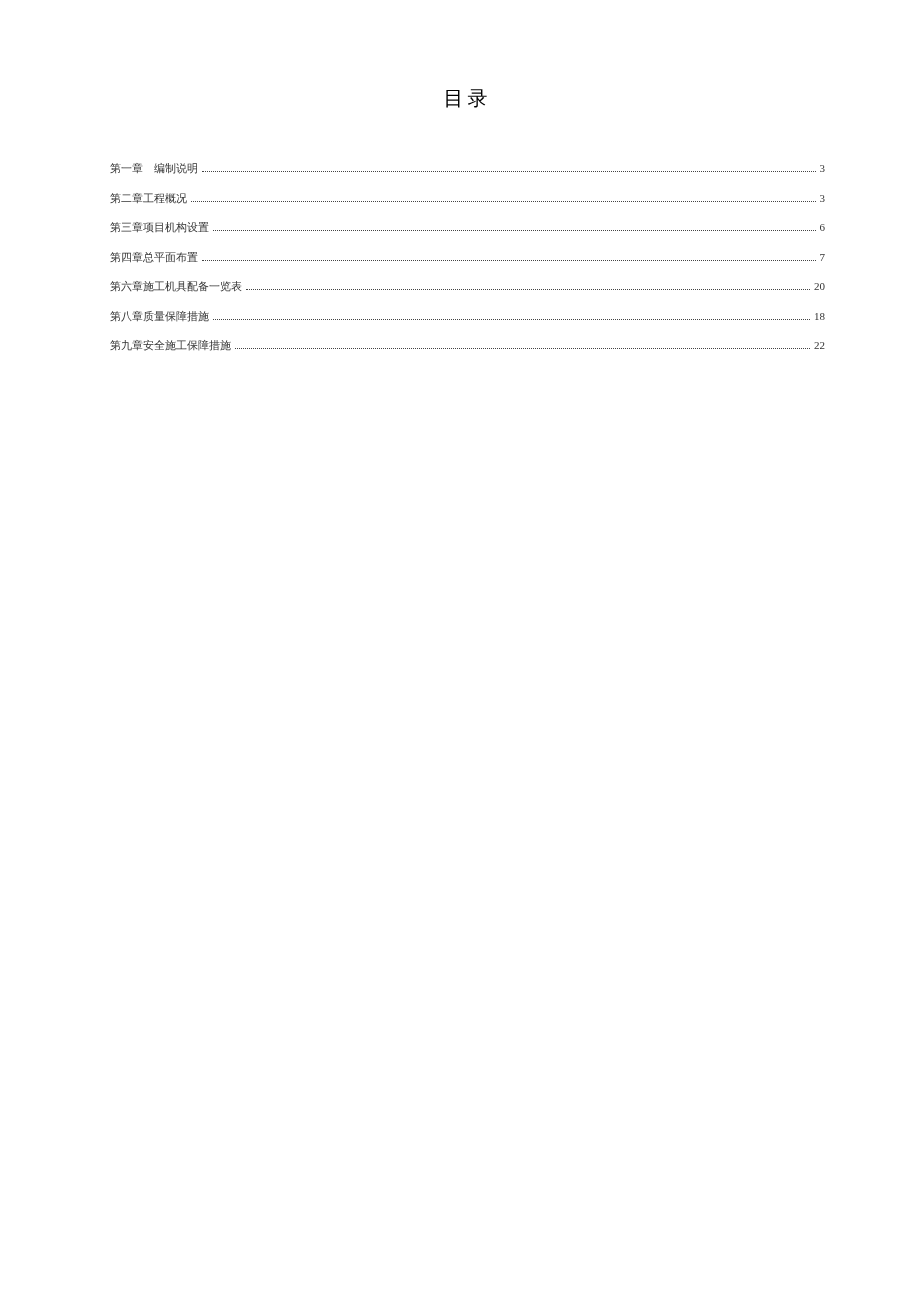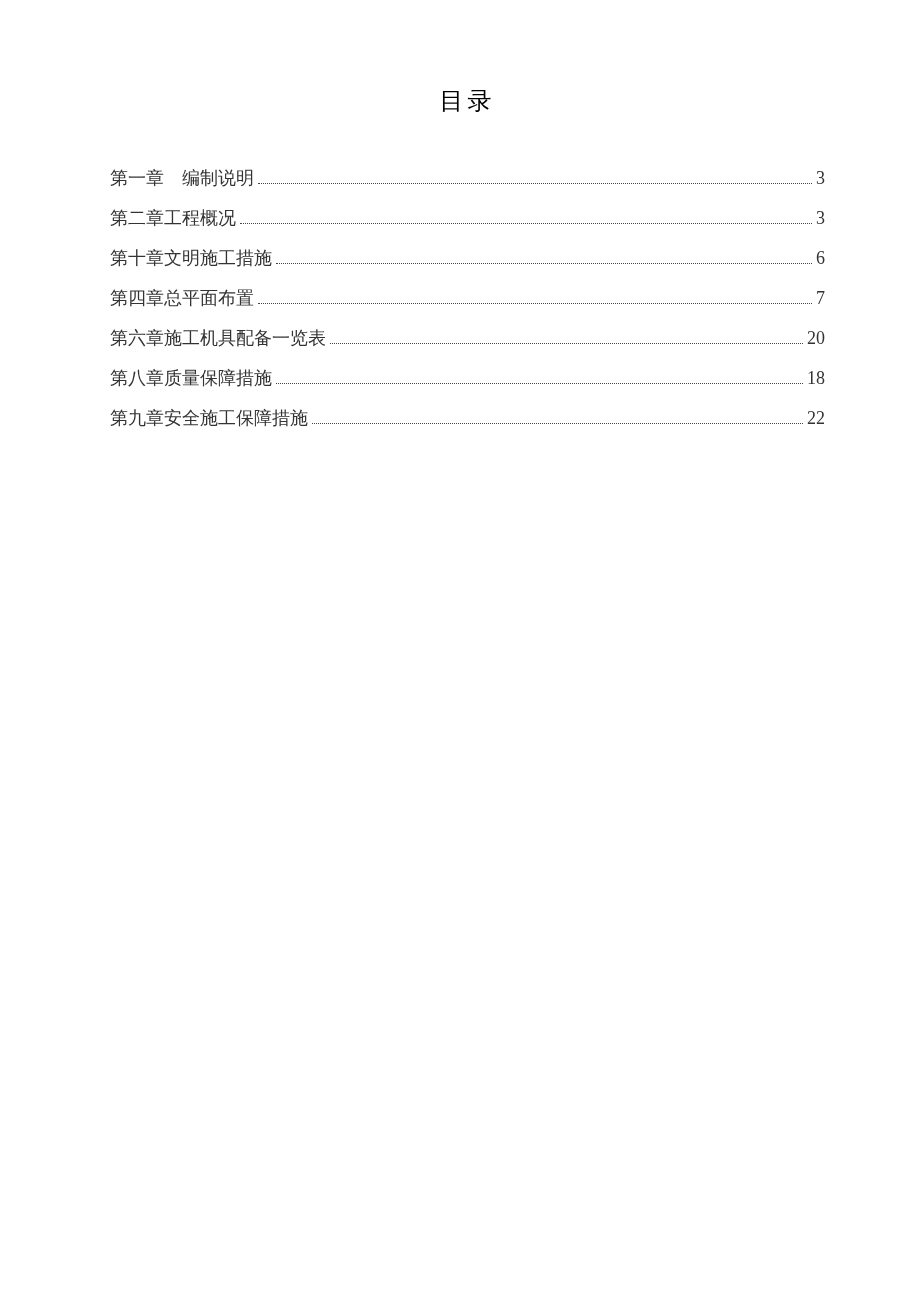--- a/index.html
+++ b/index.html
@@ -9,28 +9,28 @@
     }
     body {
       width: 920px;
       height: 1301px;
       background: #ffffff;
       font-family: "SimSun", "宋体", serif;
       padding: 85px 95px 0 110px;
     }
     .title {
       text-align: center;
-      font-size: 24px;
+      font-size: 20px;
       font-weight: normal;
       letter-spacing: 4px;
       margin-bottom: 48px;
       color: #000;
     }
     .toc {
-      font-size: 18px;
+      font-size: 11px;
       color: #333;
     }
     .toc-entry {
       display: flex;
       align-items: baseline;
       margin-bottom: 13px;
       line-height: 1.5;
     }
     .toc-label {
       white-space: nowrap;
@@ -59,21 +59,21 @@
     <span class="toc-label">第一章　编制说明</span>
     <span class="toc-dots"></span>
     <span class="toc-page">3</span>
   </div>
   <div class="toc-entry">
     <span class="toc-label">第二章工程概况</span>
     <span class="toc-dots"></span>
     <span class="toc-page">3</span>
   </div>
   <div class="toc-entry">
-    <span class="toc-label">第十章文明施工措施</span>
+    <span class="toc-label">第三章项目机构设置</span>
     <span class="toc-dots"></span>
     <span class="toc-page">6</span>
   </div>
   <div class="toc-entry">
     <span class="toc-label">第四章总平面布置</span>
     <span class="toc-dots"></span>
     <span class="toc-page">7</span>
   </div>
   <div class="toc-entry">
     <span class="toc-label">第六章施工机具配备一览表</span>

